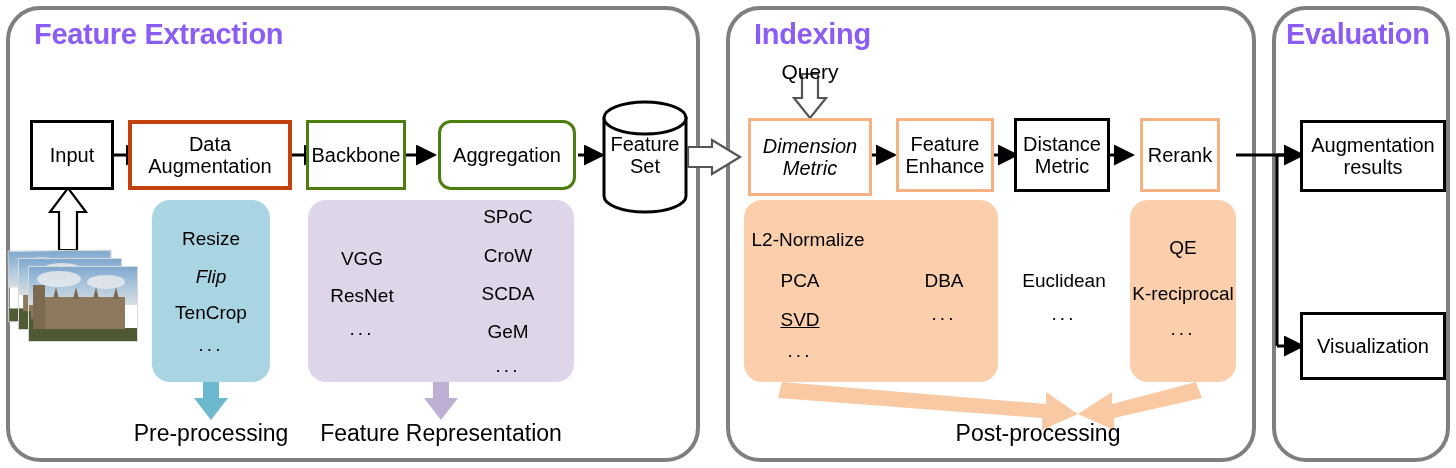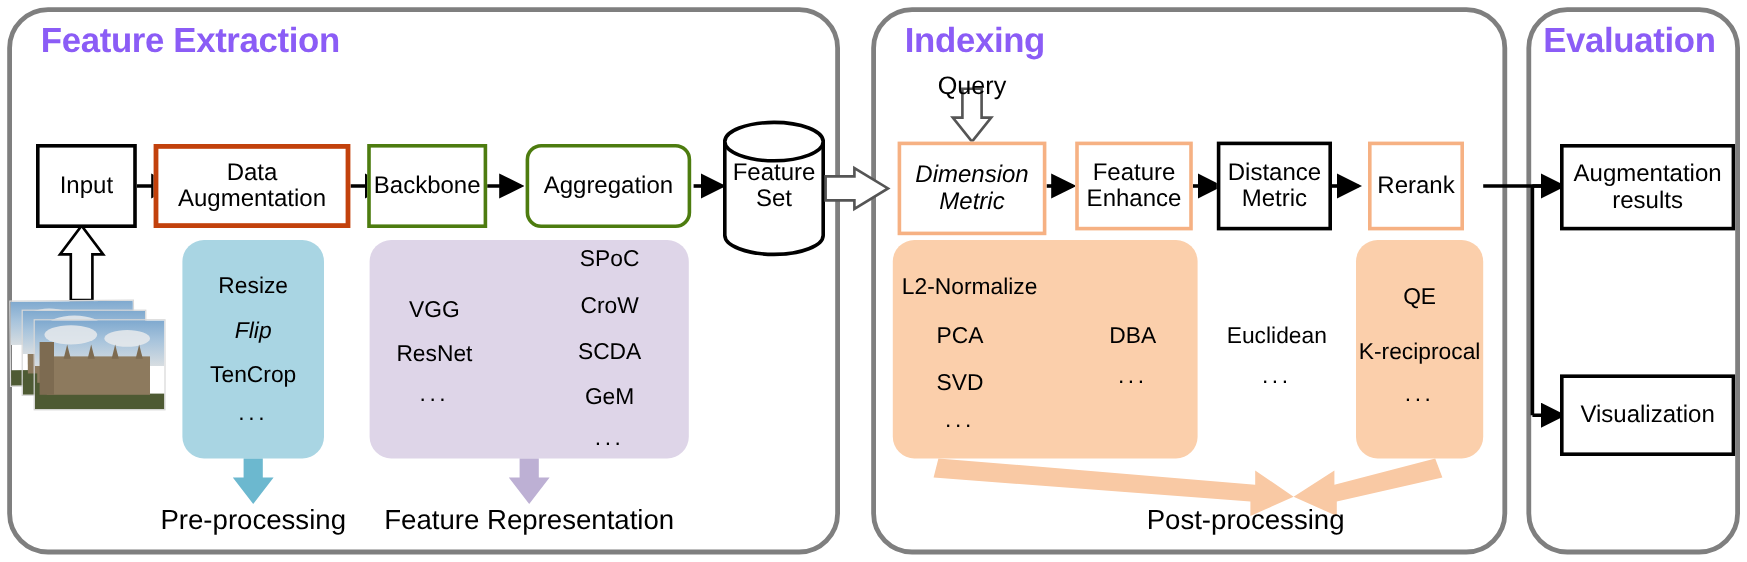--- a/index.html
+++ b/index.html
@@ -153,21 +153,21 @@
   <div class="pooltext" style="left:508px; top:245px;">CroW</div>
   <div class="pooltext" style="left:508px; top:283px;">SCDA</div>
   <div class="pooltext" style="left:508px; top:321px;">GeM</div>
   <div class="pooltext" style="left:508px; top:355px; letter-spacing:3px;">...</div>
 
   <div class="pool pool-peach" style="left:744px; top:200px; width:254px; height:182px;"></div>
   <div class="pool pool-peach" style="left:1130px; top:200px; width:106px; height:182px;"></div>
 
   <div class="pooltext" style="left:808px; top:229px;">L2-Normalize</div>
   <div class="pooltext" style="left:800px; top:270px;">PCA</div>
-  <div class="pooltext" style="left:800px; top:309px;">SVD</div>
+  <div class="pooltext" style="left:800px; top:309px;text-decoration:underline;">SVD</div>
   <div class="pooltext" style="left:800px; top:340px; letter-spacing:3px;">...</div>
 
   <div class="pooltext" style="left:944px; top:270px;">DBA</div>
   <div class="pooltext" style="left:944px; top:303px; letter-spacing:3px;">...</div>
 
   <div class="freetext" style="left:1064px; top:270px;">Euclidean</div>
   <div class="freetext" style="left:1064px; top:303px; letter-spacing:3px;">...</div>
 
   <div class="pooltext" style="left:1183px; top:237px;">QE</div>
   <div class="pooltext" style="left:1183px; top:283px;">K-reciprocal</div>

